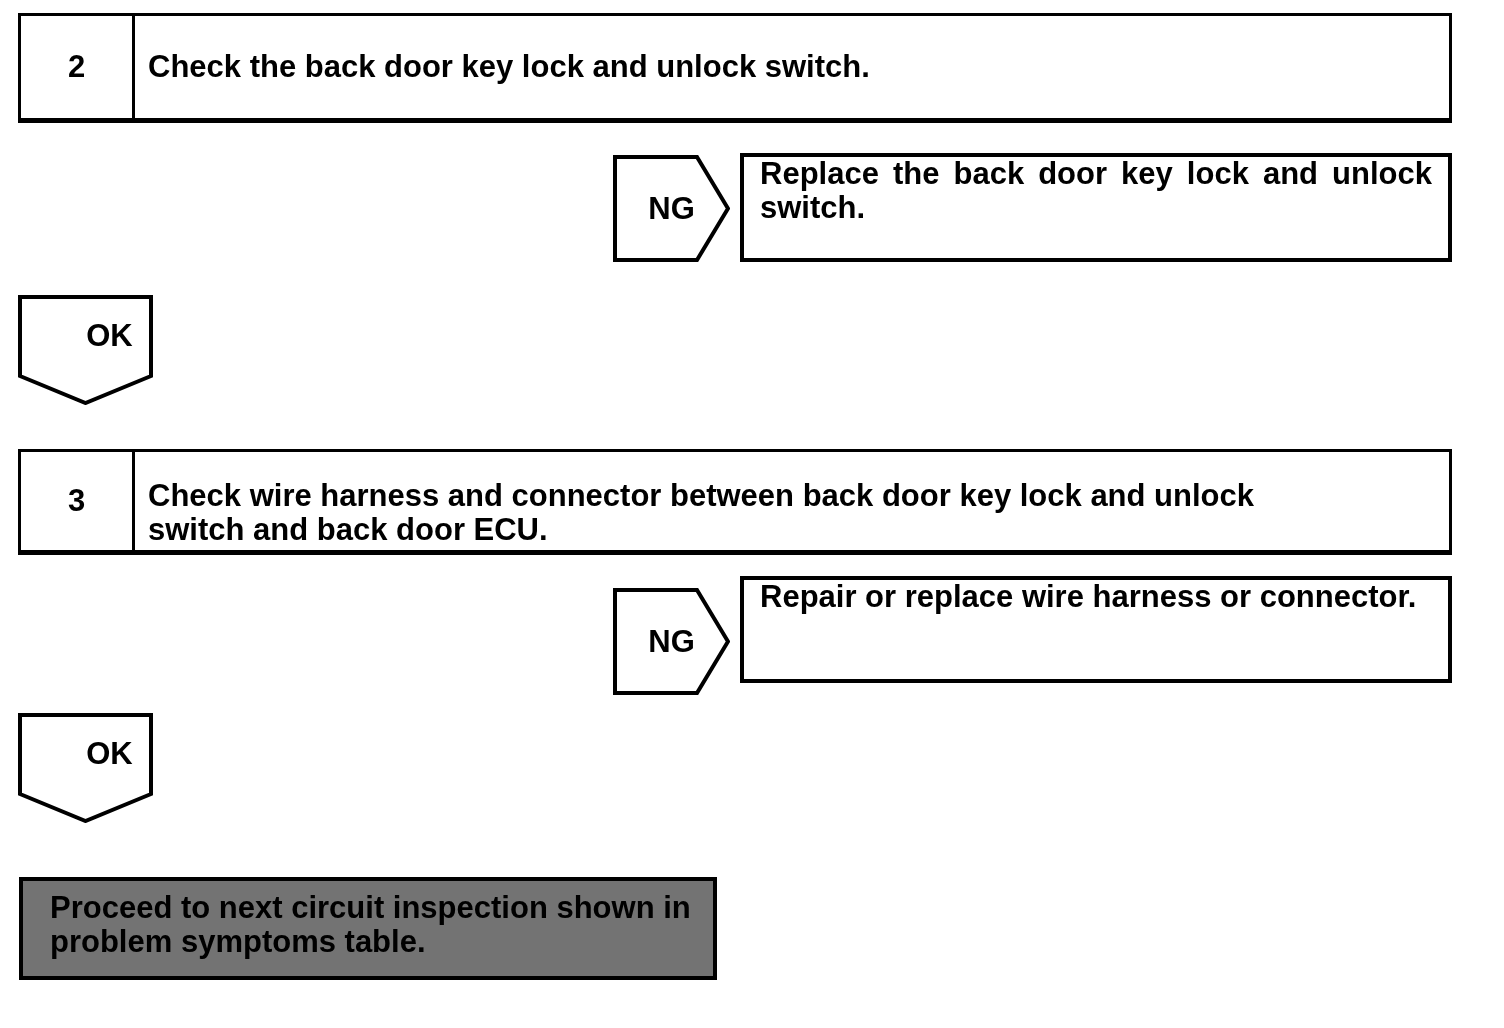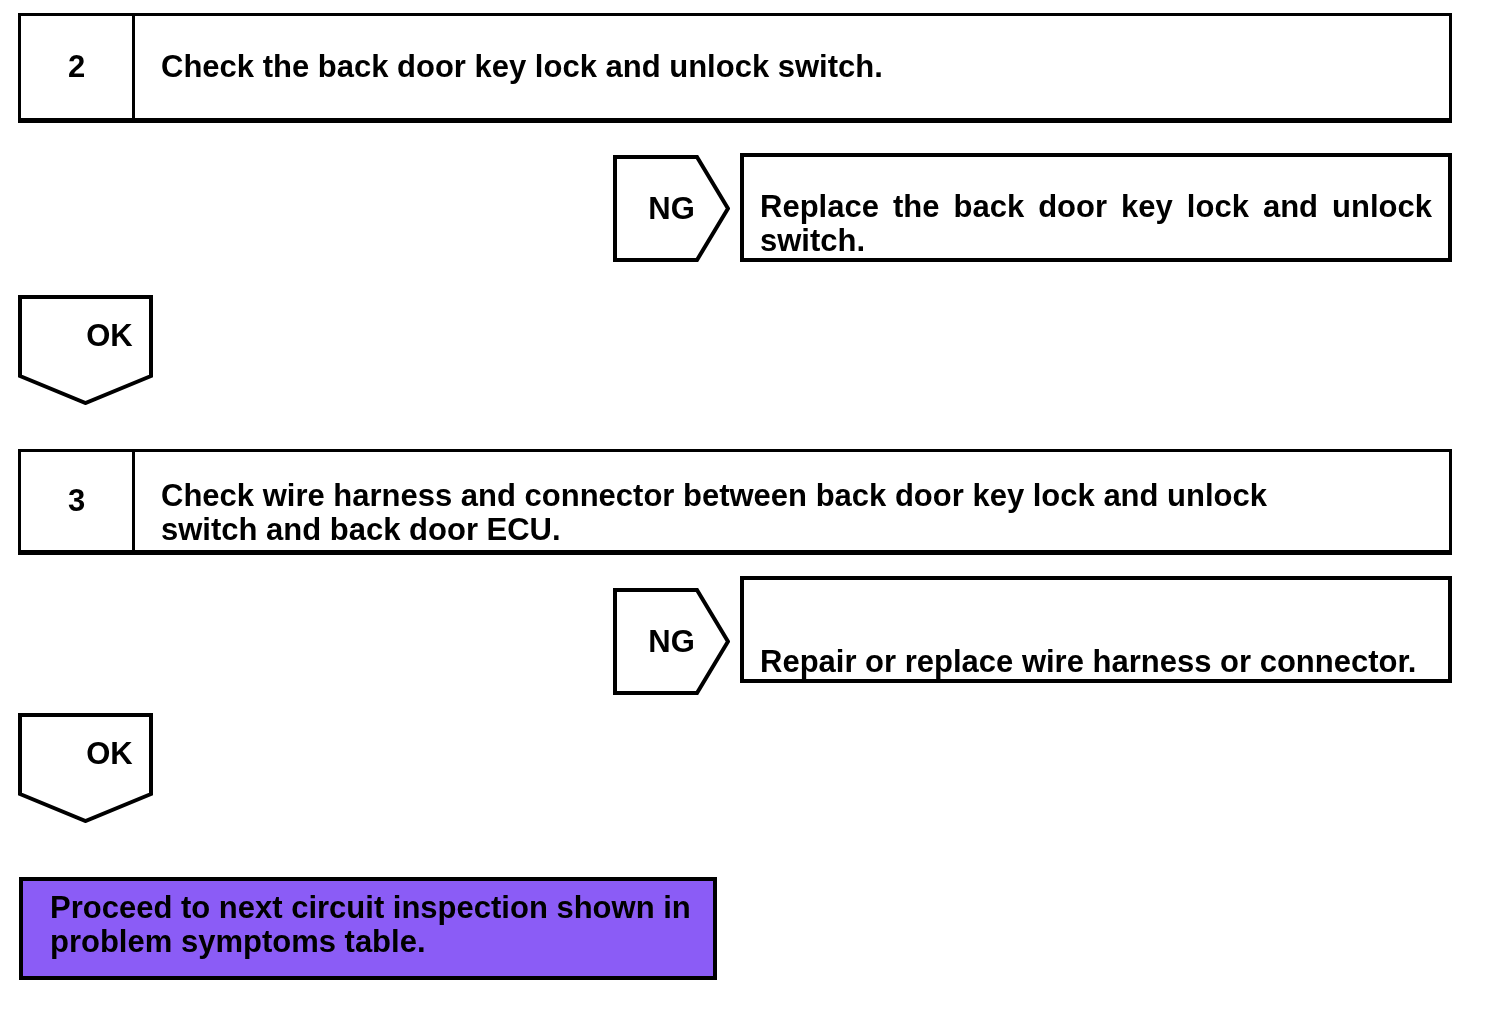--- a/index.html
+++ b/index.html
@@ -31,32 +31,32 @@
     border-right: 3px solid #000;
     display: flex;
     align-items: center;
     justify-content: center;
     font-size: 31px;
   }
   .step-text {
     flex: 1;
     display: flex;
     align-items: center;
-    padding-left: 26px;
+    padding-left: 13px;
     padding-right: 10px;
     font-size: 31px;
     line-height: 34px;
   }
 
   
   .ng-box {
     border: 4px solid #000;
     background: #fff;
     display: flex;
-    align-items: flex-end;
+    align-items: flex-start;
     padding: 0 16px;
     font-size: 31px;
     line-height: 34px;
   }
   .ng-box .fill {
     width: 100%;
     text-align: justify;
     text-justify: inter-word;
   }
 
@@ -69,21 +69,21 @@
     text-align: center;
     font-size: 31px;
     line-height: 31px;
   }
   .ng-label { top: 38px; width: 117px; }
   .ok-label { top: 25px; width: 135px; padding-left: 48px; }
 
   
   .terminal-box {
     border: 4px solid #000;
-    background: #8b5cf6;
+    background: #737373;
     padding: 10px 10px 0 27px;
     font-size: 31px;
     line-height: 34px;
   }
 </style>
 </head>
 <body>
 
 <div class="canvas">
 

